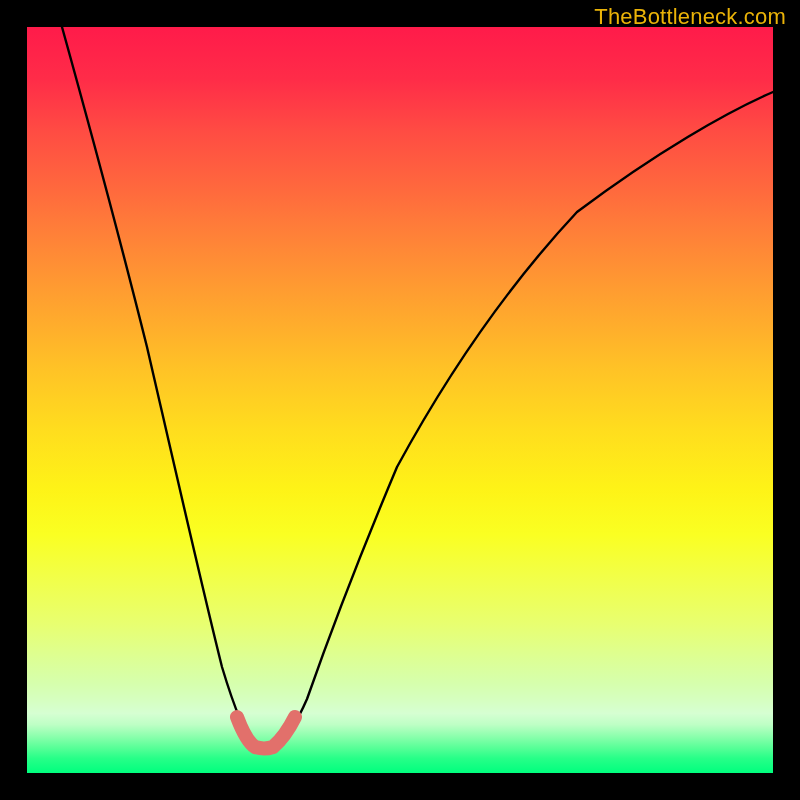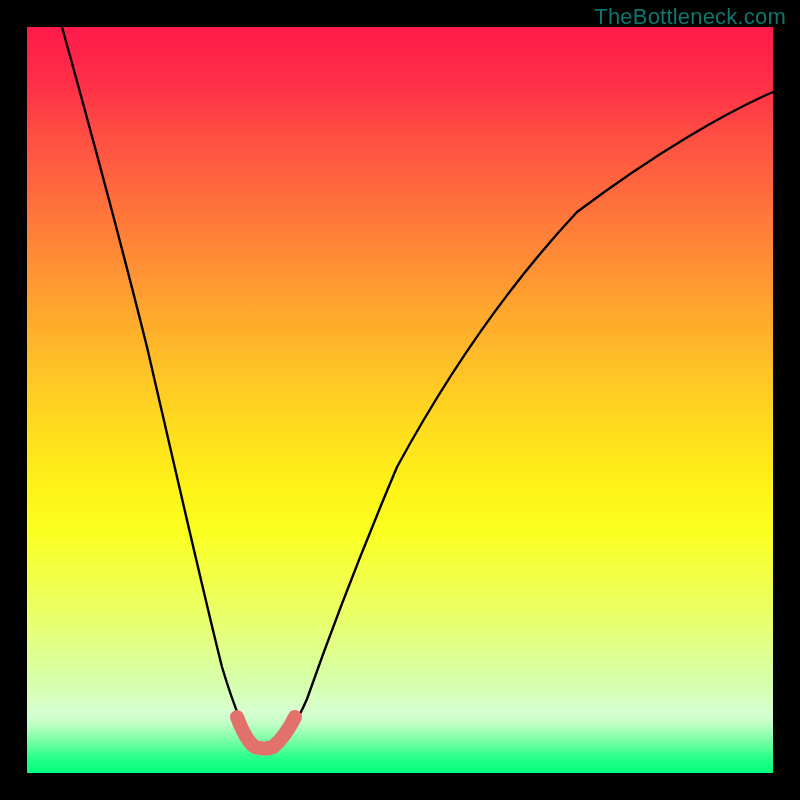--- a/index.html
+++ b/index.html
@@ -56,21 +56,21 @@
     width: 746px;
     height: 746px;
     overflow: visible;
   }
   .watermark {
     position: absolute;
     top: 4px;
     right: 14px;
     font-family: Arial, Helvetica, sans-serif;
     font-size: 22px;
-    color: #0f766e;
+    color: #eab308;
     letter-spacing: 0.2px;
     user-select: none;
   }
 </style>
 </head>
 <body>
 
 <div class="frame">
   <div class="plot-area"></div>
   <svg class="curve" viewBox="0 0 746 746" preserveAspectRatio="none">

